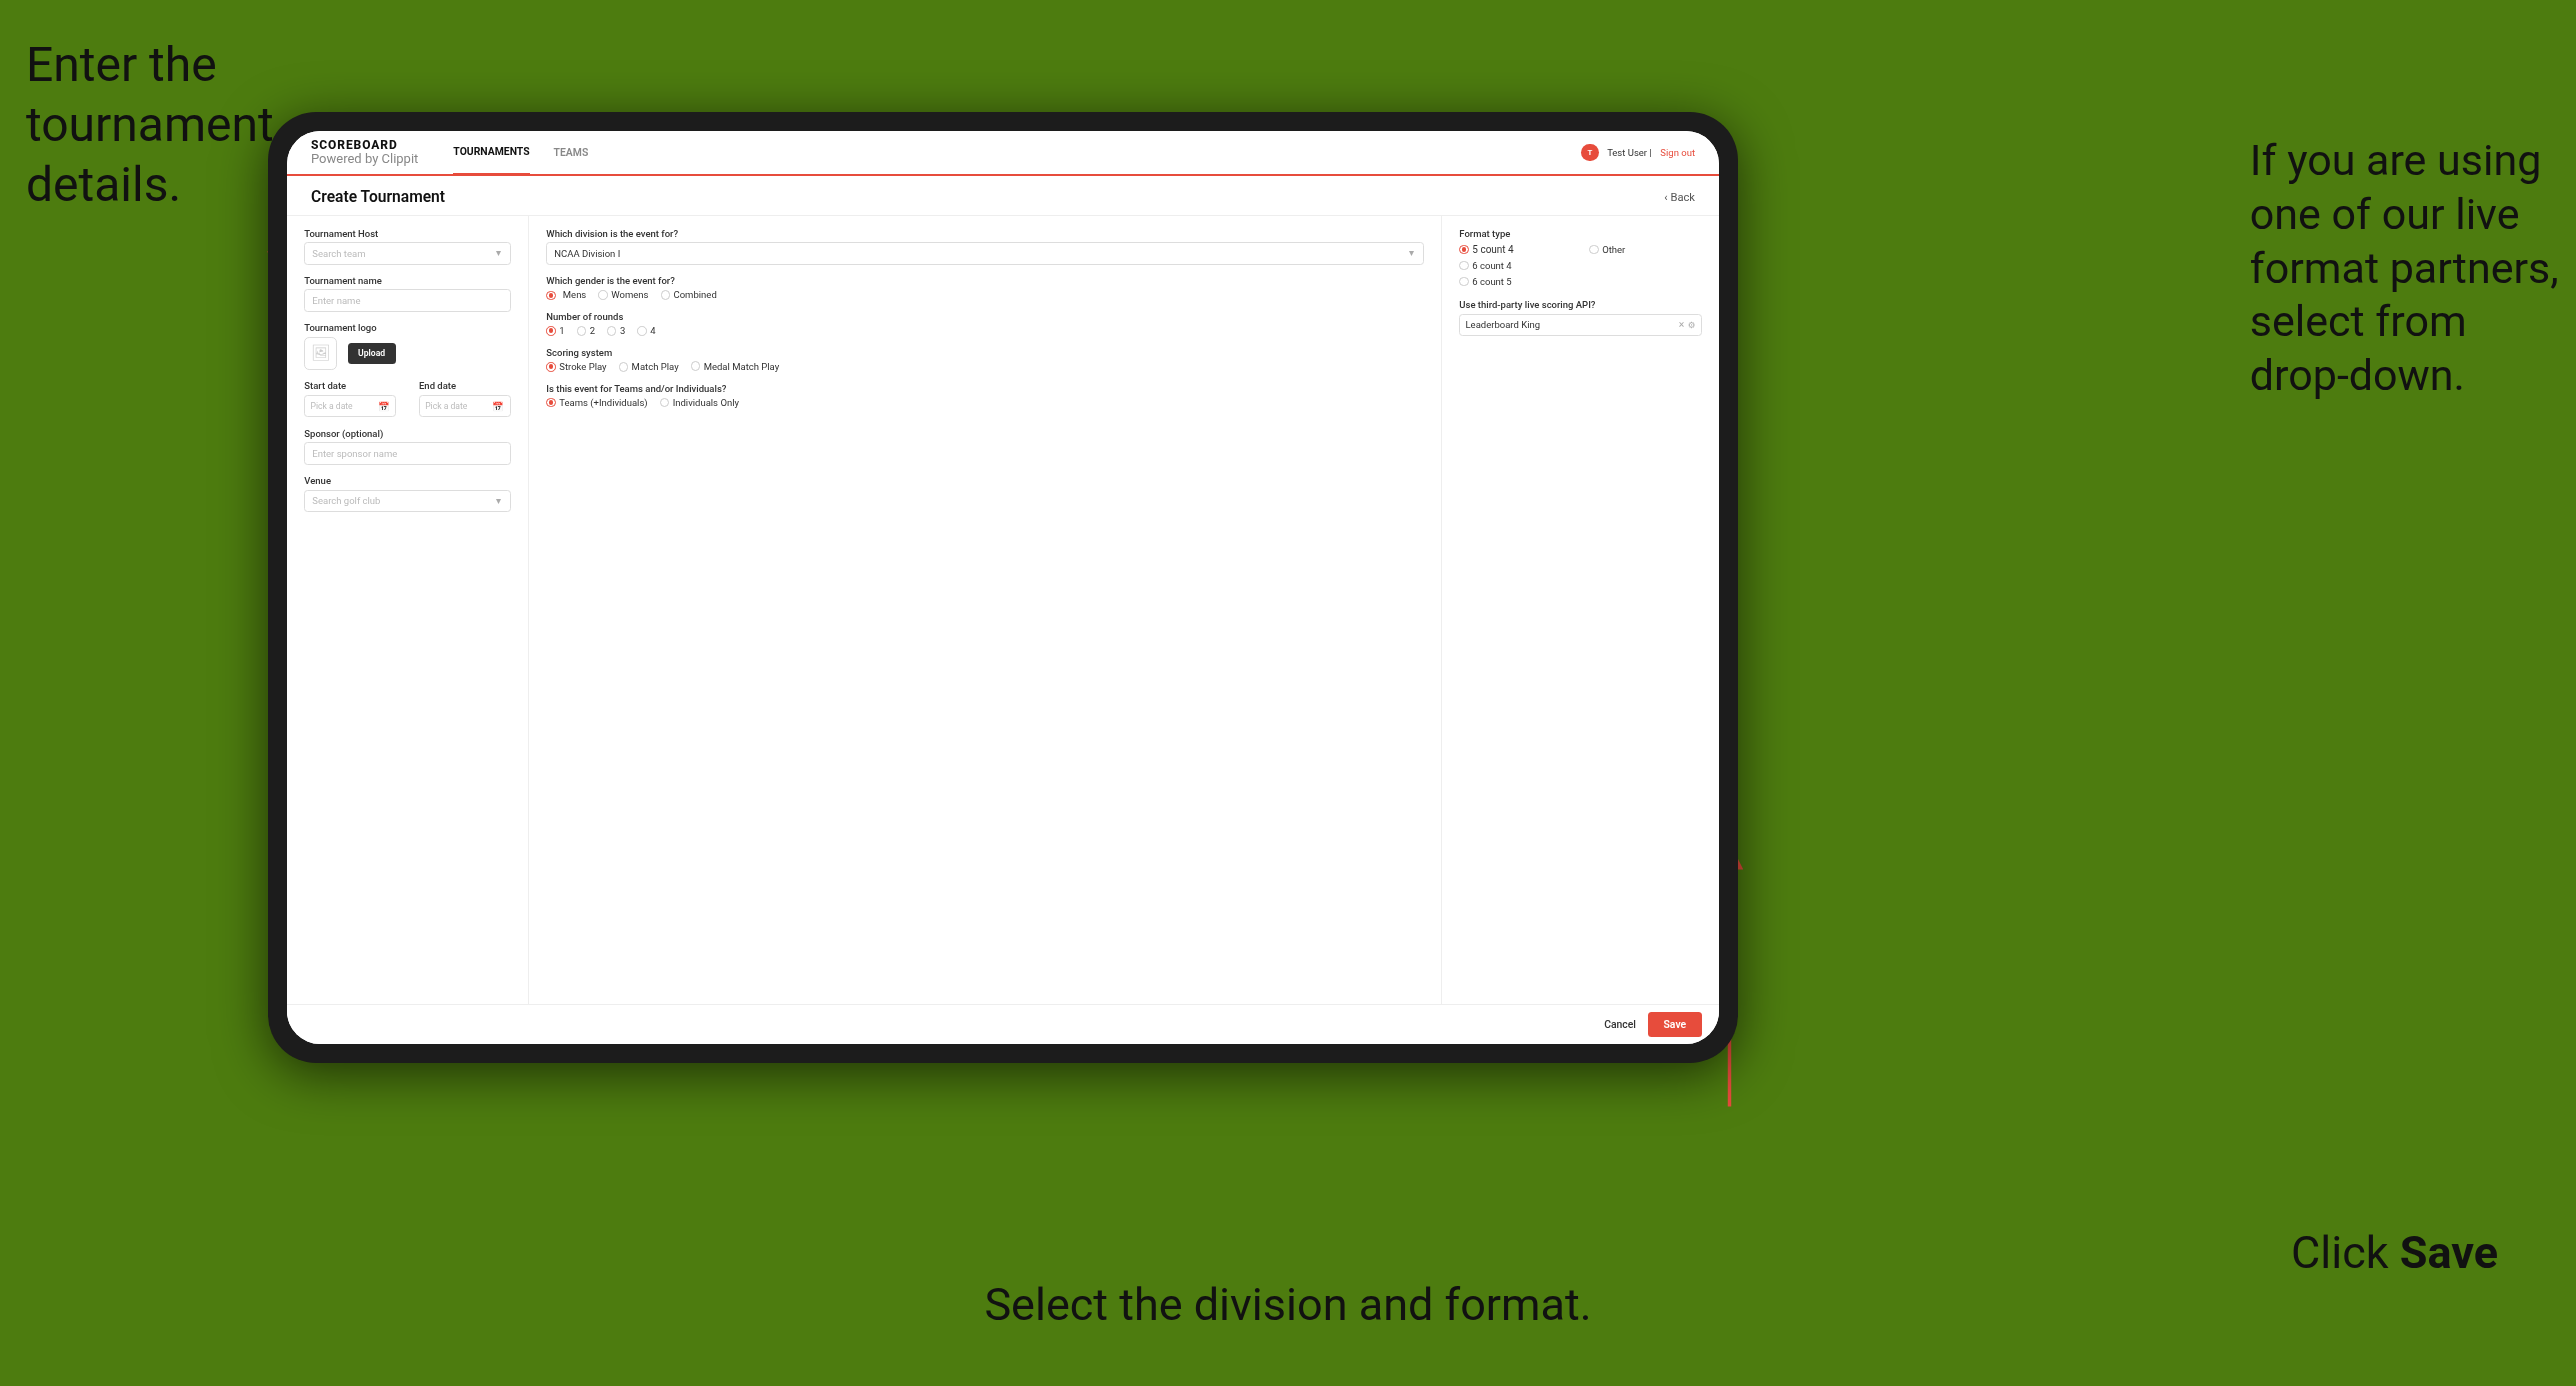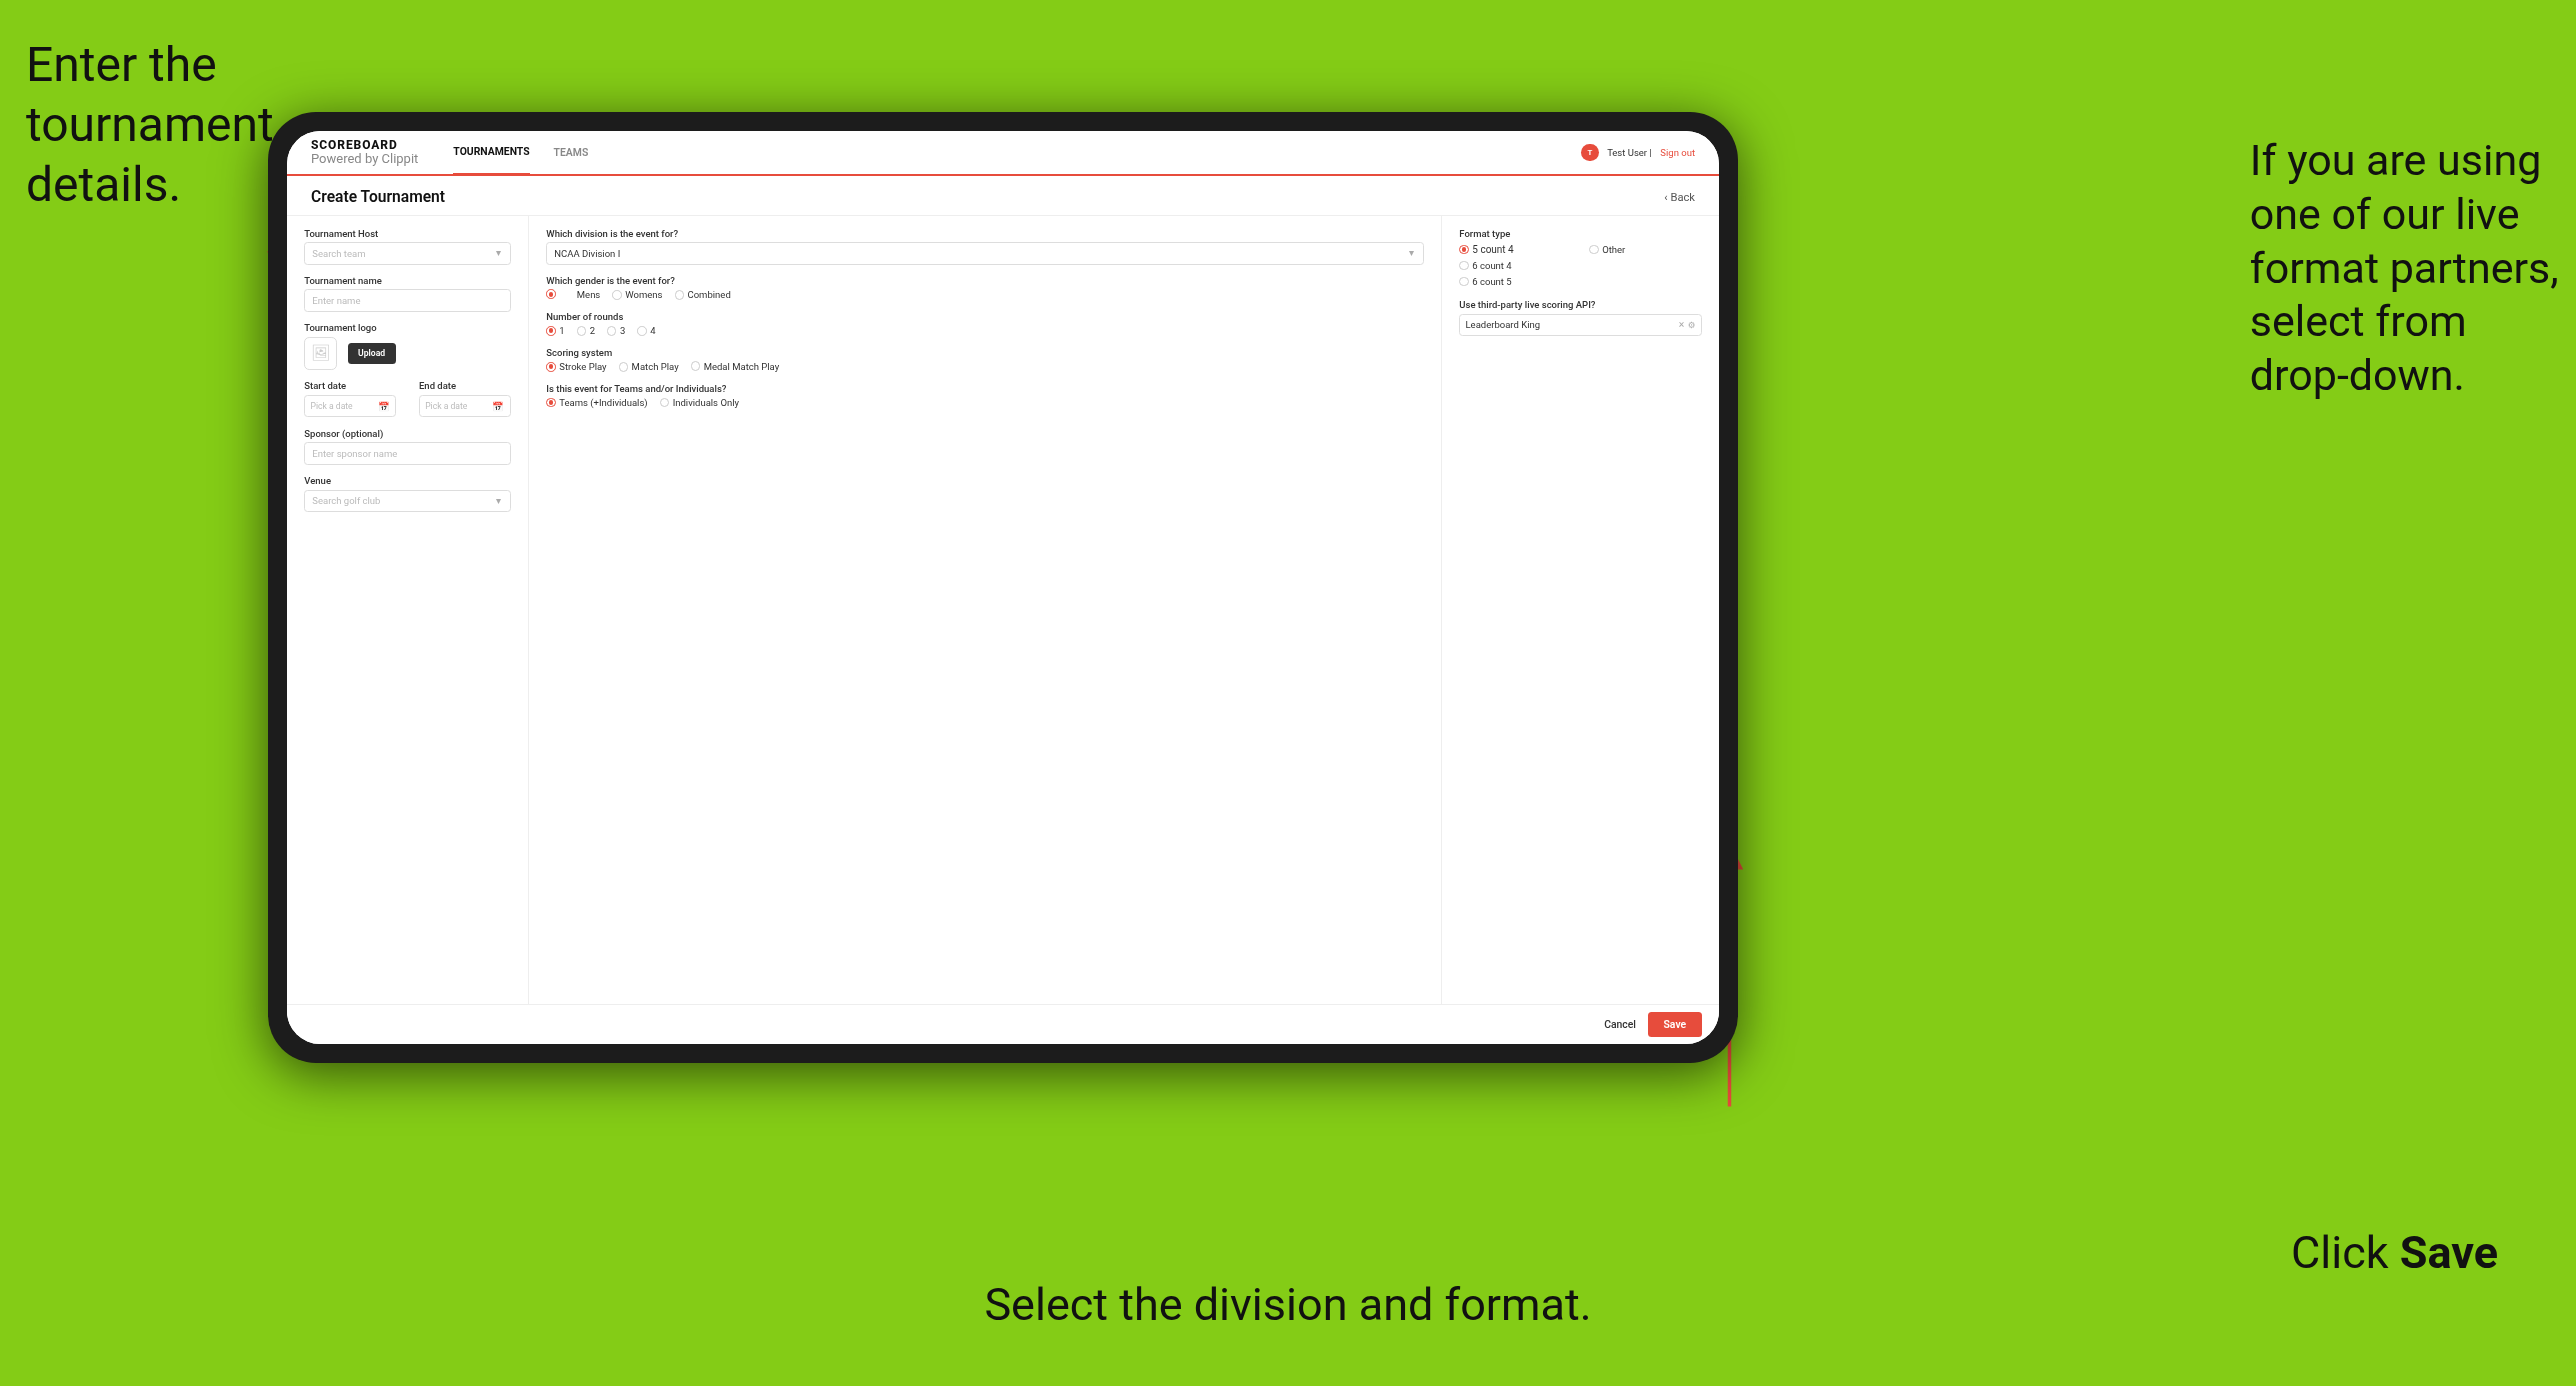--- a/index.html
+++ b/index.html
@@ -24,21 +24,21 @@
       font-weight: 700;
     }
 
     .arrow-svg {
       position: absolute;
     }
   </style>
 </head>
 <body>
 
-<div style="position:relative; width:2576px; height:1386px; background:#84cc16;">
+<div style="position:relative; width:2576px; height:1386px; background:#4d7c0f;">
 
   <div class="annotation" style="top:35px; left:26px; font-size:48px; line-height:1.25;">
     <span style="white-space:pre-line;">Enter the
 tournament
 details.</span>
   </div>
 
   <div class="annotation" style="top:134px; right:17.3px; text-align:left; font-size:43px; line-height:1.25; max-width:432px;">
     <span>If you are using</span><br>
     <span>one of our live</span><br>
@@ -213,21 +213,21 @@
                         font-size:9.5px; padding:0 7px; color:#333; background:#fff;
                         display:flex; align-items:center; justify-content:space-between; cursor:pointer;text-align:right;">
               <span>NCAA Division I</span>
               <span style="color:#aaa; font-size:8.6px;">▼</span>
             </div>
           </div>
 
           <div style="margin-bottom:10.4px;">
             <label style="font-size:9.5px; font-weight:500; color:#333; display:block; margin-bottom:3.5px;">Which gender is the event for?</label>
             <div style="display:flex; gap:12px; align-items:center;">
-              <div style="display:flex; align-items:flex-start; gap:21px; cursor:pointer;">
+              <div style="display:flex; align-items:flex-end; gap:7px; cursor:pointer;">
                 <div style="width:9.5px; height:9.5px; border-radius:50%; border:1.3px solid #e74c3c;
                             display:flex; align-items:center; justify-content:center;">
                   <div style="width:4.8px; height:4.8px; background:#e74c3c; border-radius:50%;"></div>
                 </div>
                 <span style="font-size:9.5px; color:#333;">Mens</span>
               </div>
               <div style="display:flex; align-items:center; gap:3.5px; cursor:pointer;">
                 <div style="width:9.5px; height:9.5px; border-radius:50%; border:1.3px solid #ccc;"></div>
                 <span style="font-size:9.5px; color:#333;">Womens</span>
               </div>

